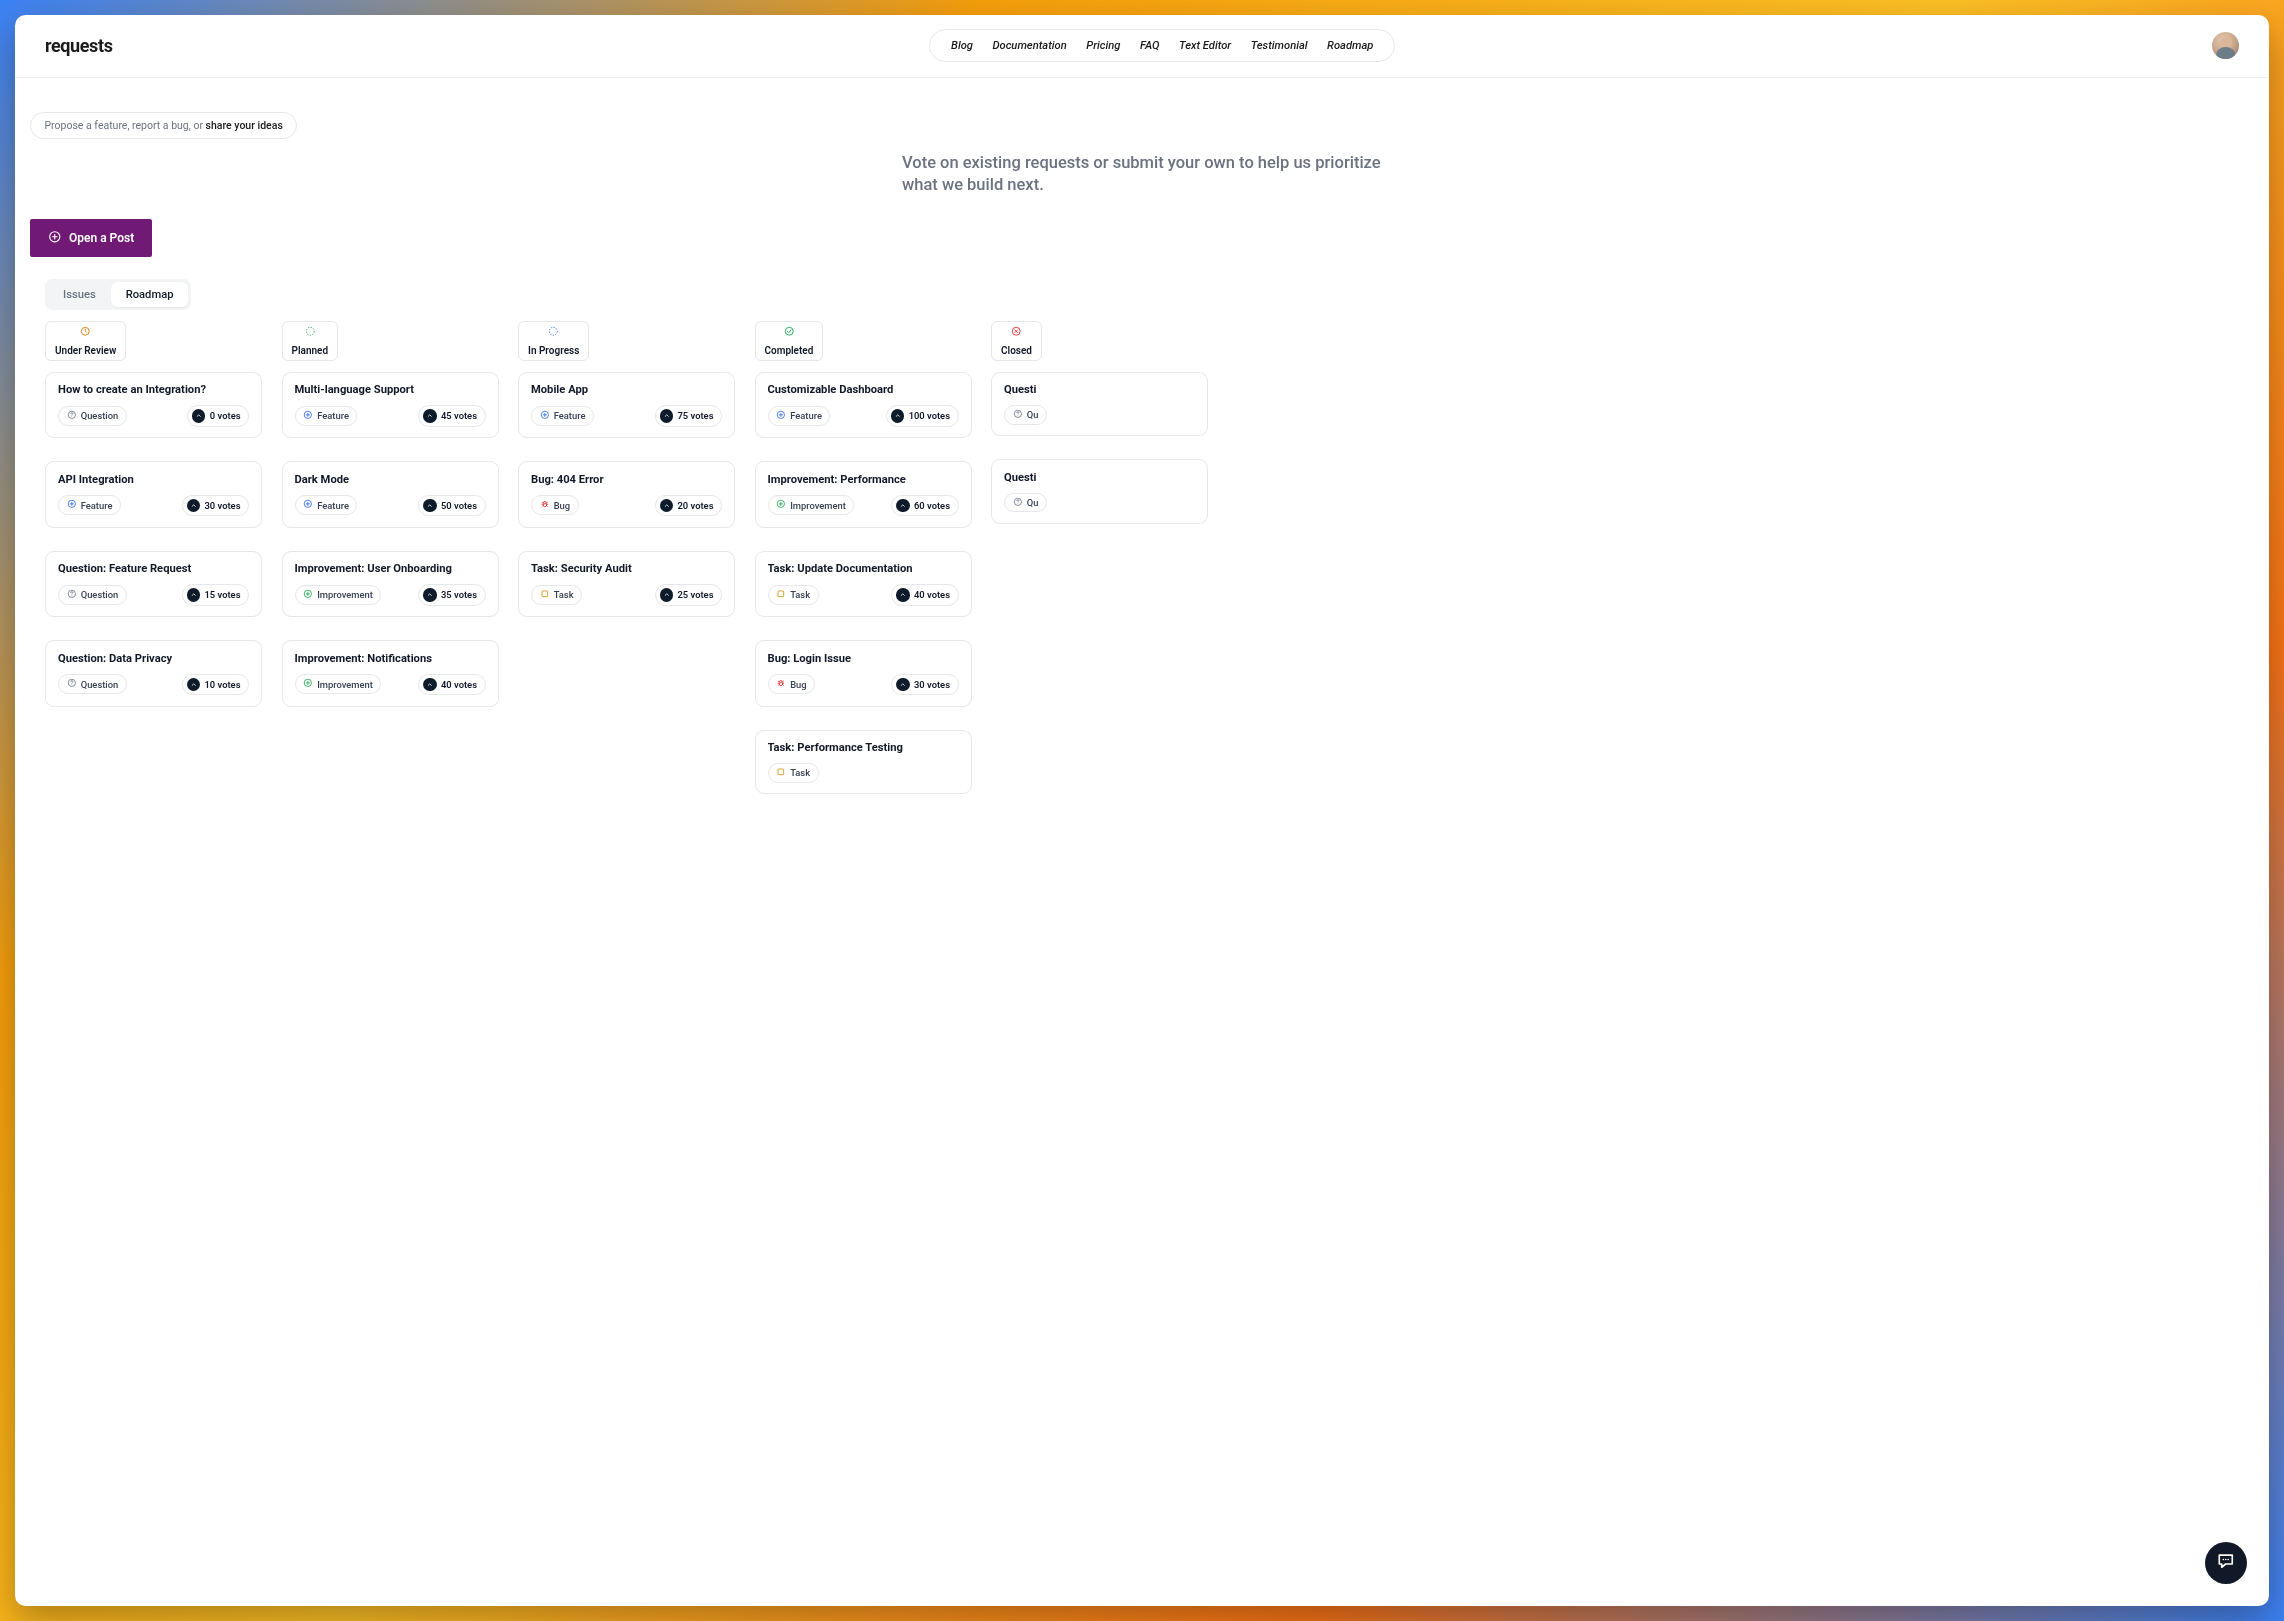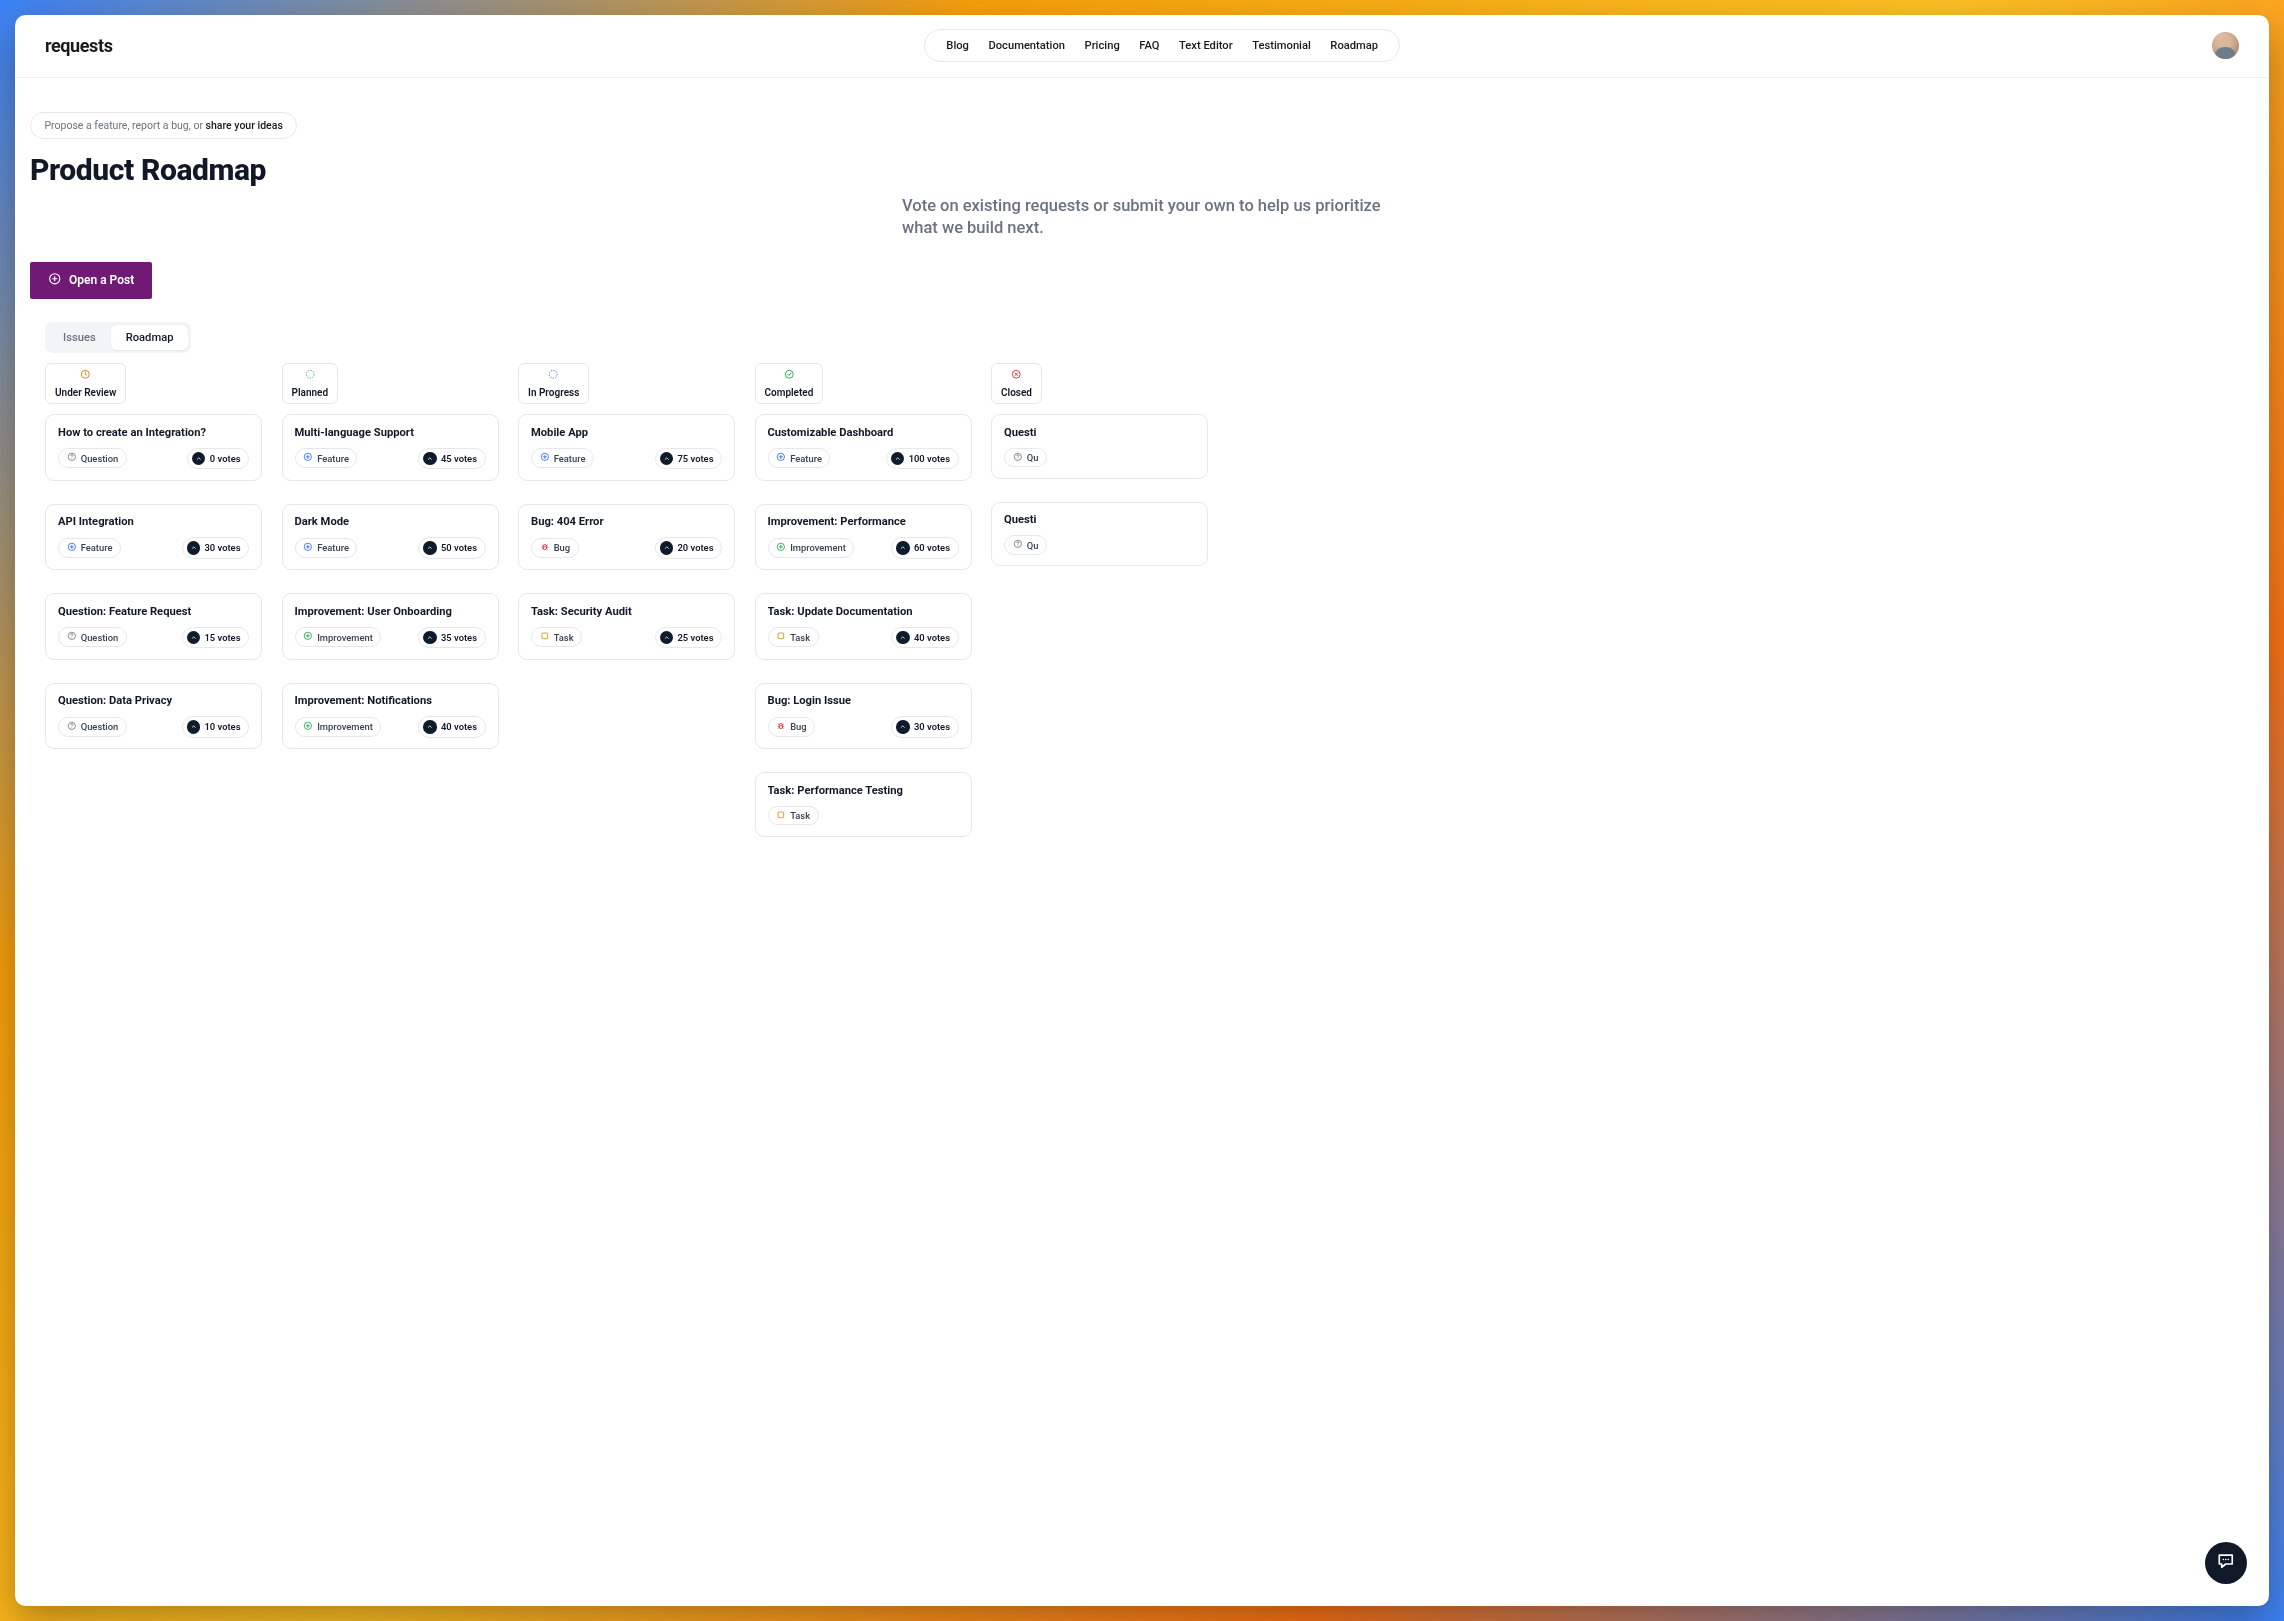--- a/index.html
+++ b/index.html
@@ -36,20 +36,21 @@
   }
   .nav-pill {
     display: flex;
     gap: 19.5px;
     border: 0.7px solid #e5e7eb;
     border-radius: 749px;
     padding: 9px 21px;
     font-size: 11.2px;
     color: #1a1a1a;
     font-weight: 500;
+    font-style: italic;
   }
   .nav-pill a { cursor: pointer; }
   .avatar {
     width: 27px;
     height: 27px;
     border-radius: 50%;
     background: radial-gradient(circle at 40% 30%, #e5c8b0 0%, #c9a68a 50%, #8a6f5a 100%);
     position: relative;
     overflow: hidden;
   }
@@ -320,21 +321,20 @@
         <a>Testimonial</a>
         <a>Roadmap</a>
       </div>
     <div class="avatar"></div>
   </div>
 
   <div class="hero">
     <div class="chip">
       <span>Propose a feature, report a bug, or </span><span class="strong">share your ideas</span>
     </div>
-    <h1>Product Roadmap</h1>
     <p>Vote on existing requests or submit your own to help us prioritize what we build next.</p>
     <div class="cta">
       <span><svg viewBox="0 0 24 24">
             <use href="#i-cplus"></use>
           </svg></span>
       <span>Open a Post</span>
     </div>
   </div>
 
   <div class="tabs-row">

